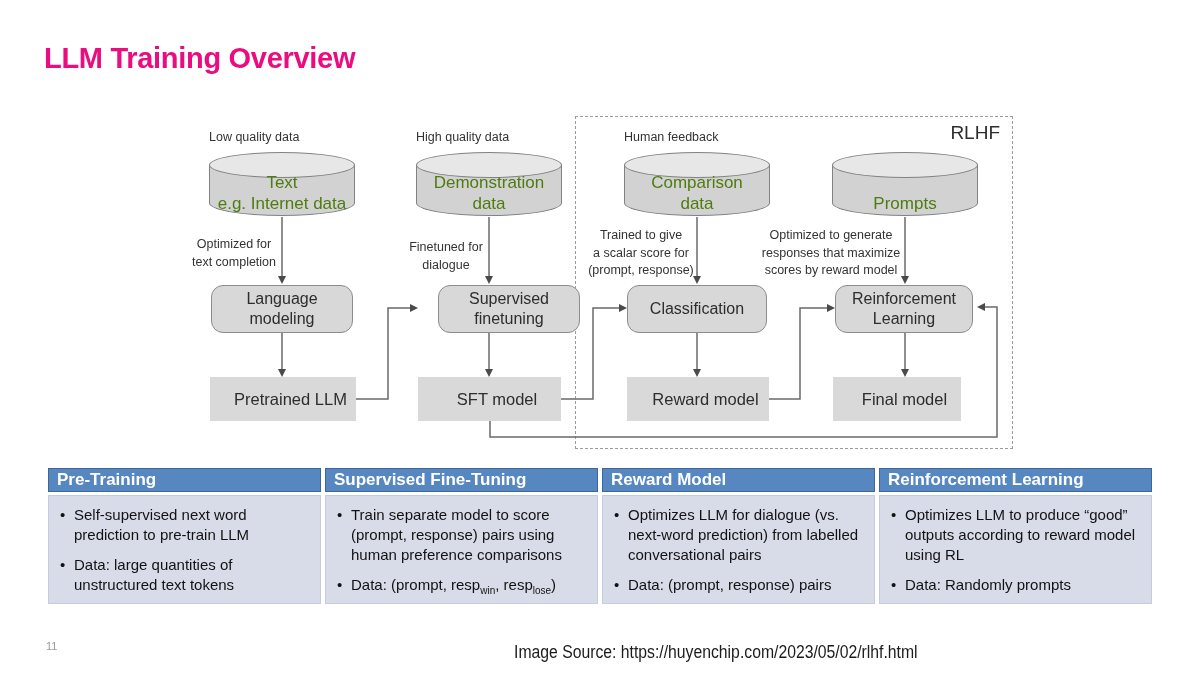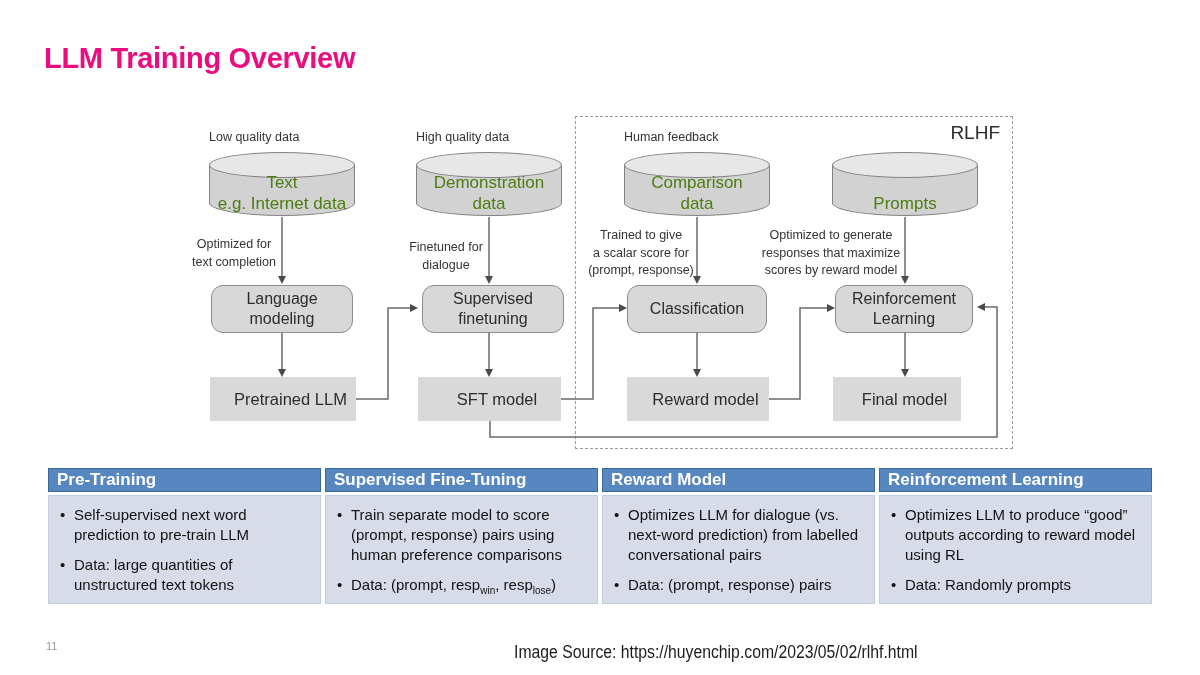--- a/index.html
+++ b/index.html
@@ -99,21 +99,21 @@
   <div class="cylinder" style="left:416px">
     <div class="cyl-body"></div>
     <div class="cyl-top"></div>
     <div class="cyl-text">
       <div class="cyl-main">Demonstration
 data</div>
     </div>
   </div>
   <div class="arrow-label" style="left:376px;top:239px;width:140px">Finetuned for
 dialogue</div>
-  <div class="process" style="left:422px;width:142px">Supervised
+  <div class="process" style="left:438px;width:142px">Supervised
 finetuning</div>
   <div class="output" style="left:418px;width:143px">SFT model</div>
 
   <div class="data-label" style="left:624px">Human feedback</div>
   <div class="cylinder" style="left:624px">
     <div class="cyl-body"></div>
     <div class="cyl-top"></div>
     <div class="cyl-text">
       <div class="cyl-main">Comparison
 data</div>

